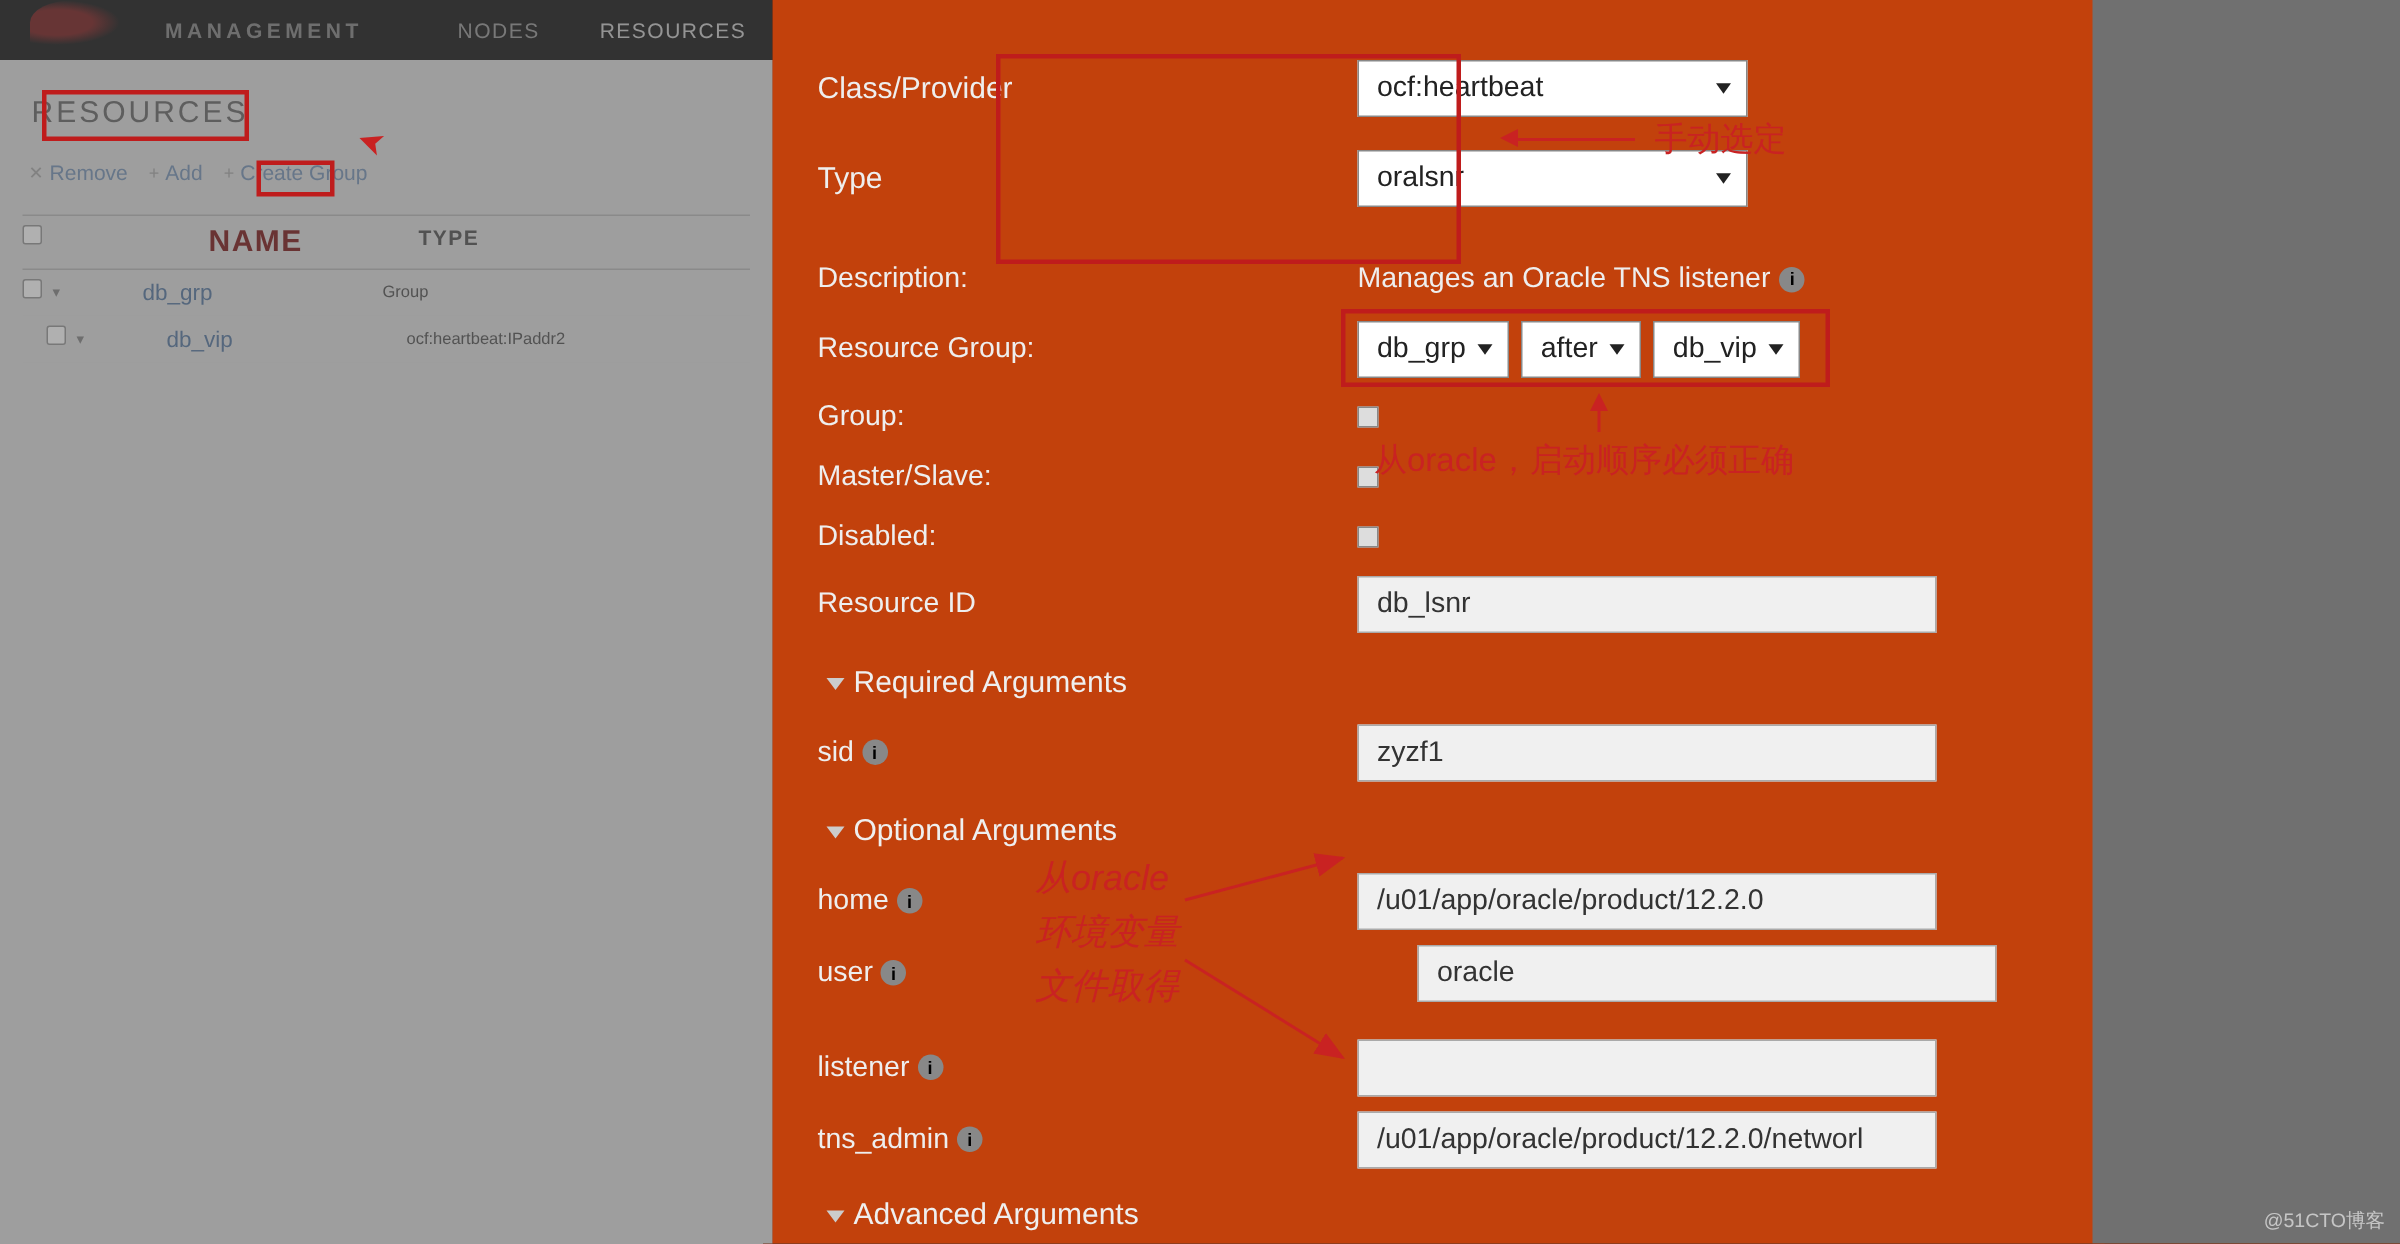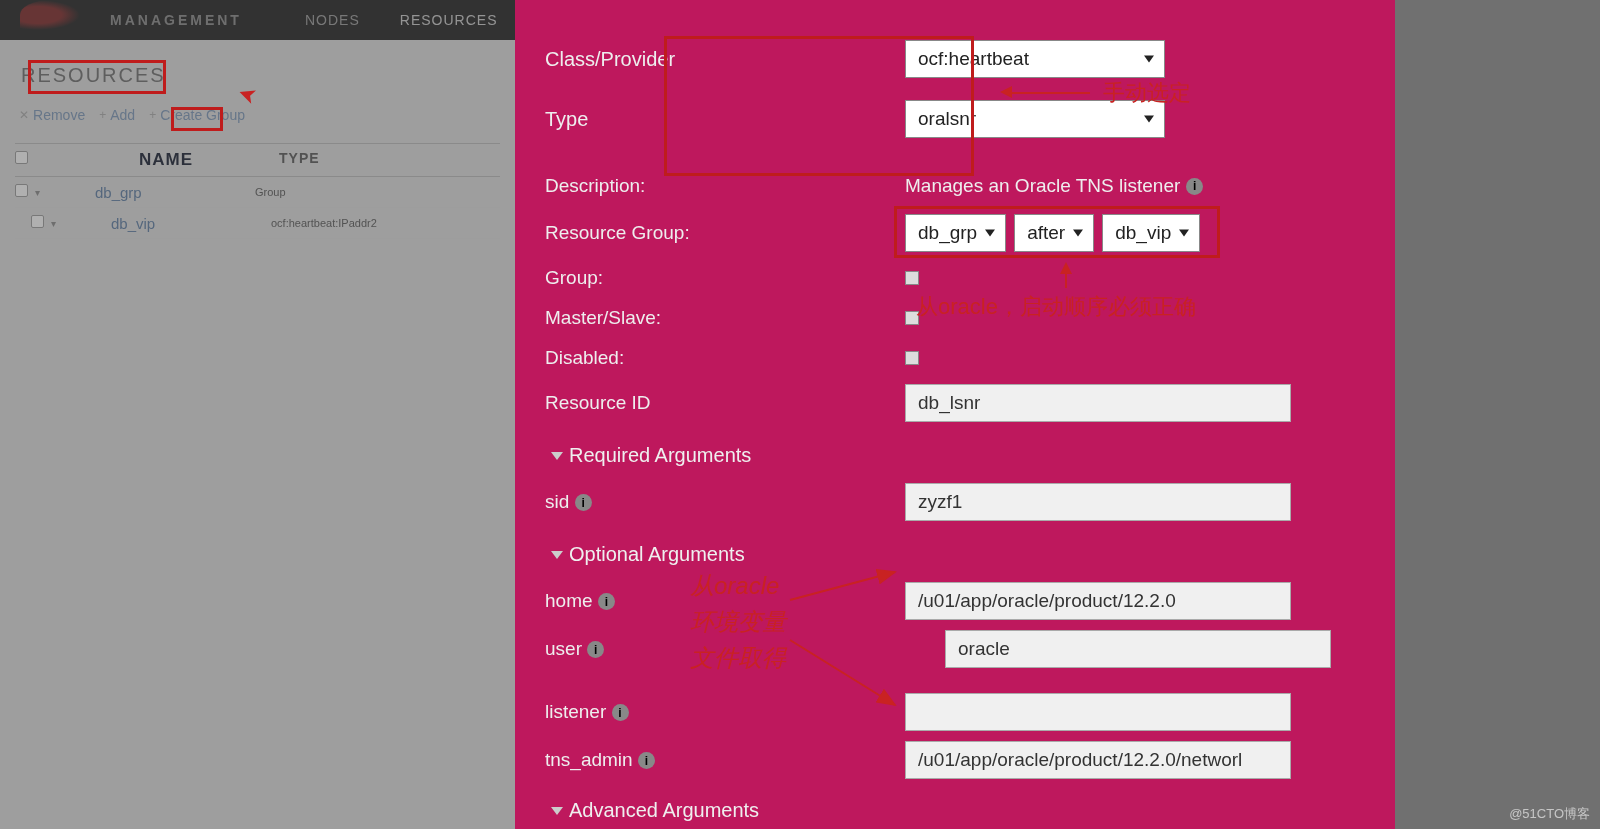--- a/index.html
+++ b/index.html
@@ -15,37 +15,37 @@
 .nav-tab.active { color: #ccc; }
 
 .page-area { background: #dedede; position: absolute; top: 40px; left: 0; right: 0; bottom: 0; padding: 20px 15px; }
 .page-title { color: #6b6b6b; font-size: 20px; letter-spacing: 2px; font-weight: 400; padding: 4px 6px; display: inline-block; }
 .action-row { margin-top: 14px; display: flex; align-items: center; gap: 6px; font-size: 14px; }
 .action-item { color: #7a96b8; display: inline-flex; align-items: center; gap: 4px; padding: 2px 4px; }
 .action-icon { color: #aaa; font-size: 12px; }
 
 .table-header { display: flex; margin-top: 18px; padding: 6px 0; border-top: 1px solid #bbb; border-bottom: 1px solid #bbb; }
 .th-check { width: 34px; }
-.th-name { width: 230px; color: #0f172a; font-size: 17px; font-weight: bold; letter-spacing: 1px; padding-left: 90px; }
+.th-name { width: 230px; color: #7f1d1d; font-size: 20px; font-weight: bold; letter-spacing: 1px; padding-left: 90px; }
 .th-type { color: #555; font-size: 14px; font-weight: bold; letter-spacing: 1px; }
 
 .table-row { display: flex; align-items: center; padding: 6px 0; border-bottom: 1px solid #ddd; }
 .tr-check { width: 20px; }
 .tr-expand { width: 20px; color: #888; font-size: 10px; }
 .tr-indent0 { width: 40px; }
 .tr-name { width: 160px; color: #5a7ba3; font-size: 15px; }
 .tr-type { color: #555; font-size: 11px; }
 
 .checkbox { width: 13px; height: 13px; border: 1px solid #999; background: #fff; display: inline-block; border-radius: 2px; }
 
 
 .dim-overlay { position: absolute; left: 0; top: 0; width: 515px; height: 829px; background: rgba(80,80,80,0.45); pointer-events: none; }
 
 
-.modal { position: absolute; left: 515px; top: 0; width: 888px; height: 829px; background: #be185d; color: #efefef; padding: 40px 30px 0 30px; overflow: hidden; }
+.modal { position: absolute; left: 515px; top: 0; width: 888px; height: 829px; background: #c2410c; color: #efefef; padding: 40px 30px 0 30px; overflow: hidden; }
 .form-row { display: flex; align-items: center; margin-bottom: 22px; min-height: 36px; }
 .form-label { width: 360px; font-size: 20px; color: #eee; }
 .form-label.small { font-size: 19px; }
 .form-control-area { display: flex; gap: 8px; align-items: center; }
 
 .select-box { background: #fff; color: #222; font-size: 19px; padding: 6px 28px 6px 12px; border: 1px solid #888; position: relative; min-width: 260px; height: 38px; display: flex; align-items: center; text-align: right; }
 .select-box.sm { min-width: 80px; }
 .select-caret { position: absolute; right: 10px; top: 50%; transform: translateY(-50%); width: 0; height: 0; border-left: 5px solid transparent; border-right: 5px solid transparent; border-top: 7px solid #222; }
 
 .text-input { background: #f0f0f0; color: #333; font-size: 19px; padding: 7px 12px; border: 1px solid #aaa; width: 386px; height: 38px; }

